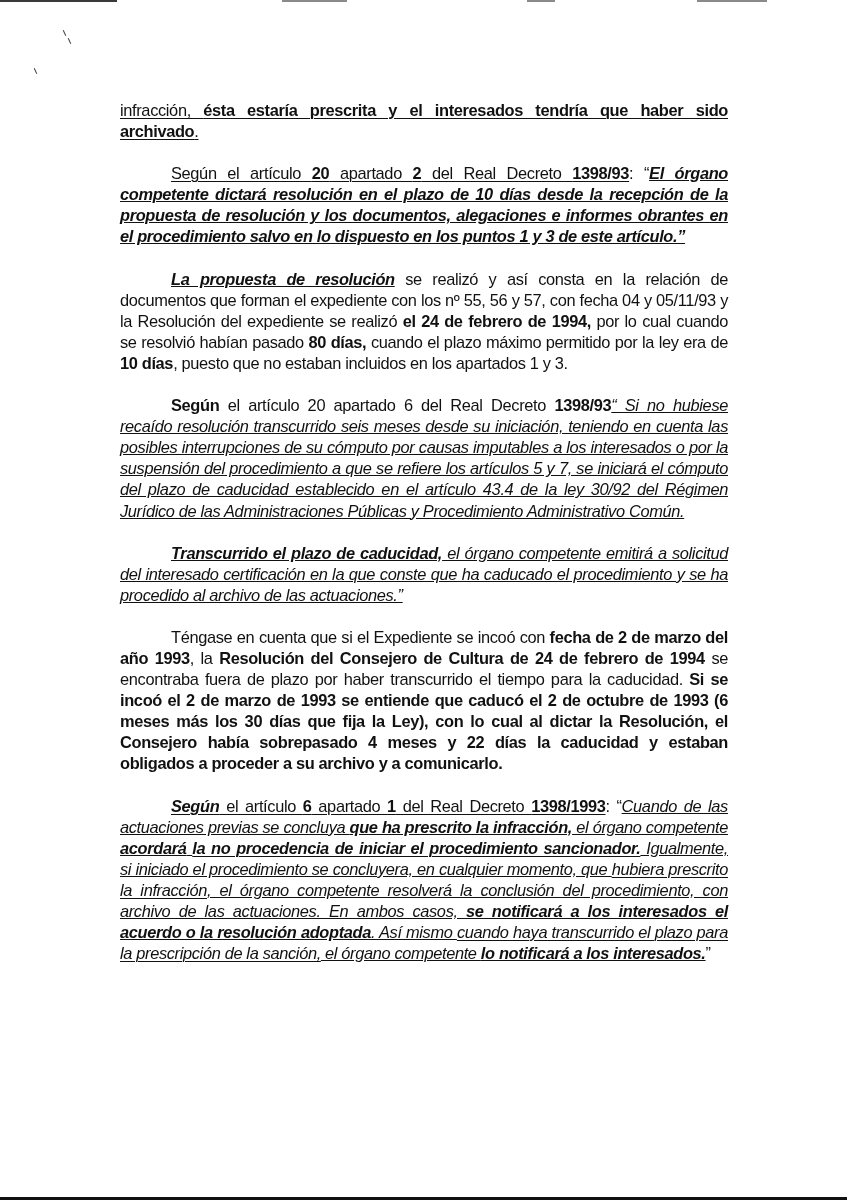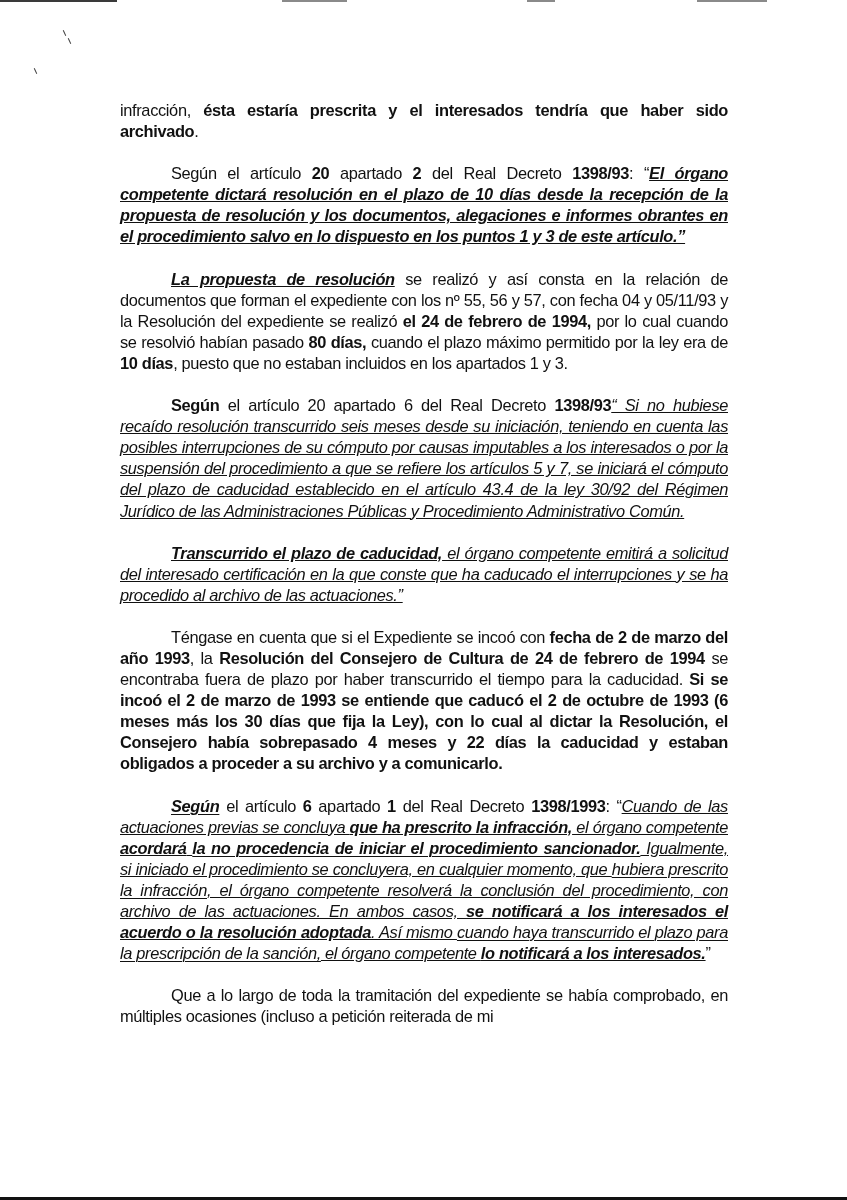--- a/index.html
+++ b/index.html
@@ -16,36 +16,35 @@
     position: absolute; left: 120px; top: 100px; width: 608px;
   }
   .para {
     font-size: 16.4px; line-height: 21.1px; text-align: justify;
     margin: 0 0 21px 0; letter-spacing: -0.35px;
     font-stretch: condensed;
   }
   .para.indent { text-indent: 51px; }
   .b { font-weight: bold; }
   .i { font-style: italic; text-decoration: underline; }
-  .u { text-underline-offset: 2px; text-decoration-thickness: 1px; }
+  .u { text-decoration: underline; text-underline-offset: 2px; text-decoration-thickness: 1px; }
 </style>
 </head>
 <body>
 
 <div class="scan-mark dark" style="left:0;width:117px;"></div>
 <div class="scan-mark" style="left:282px;width:65px;"></div>
 <div class="scan-mark" style="left:527px;width:28px;"></div>
 <div class="scan-mark" style="left:697px;width:70px;"></div>
 <div class="speck" style="left:64px;top:30px;"></div>
 <div class="speck" style="left:69px;top:38px;"></div>
 <div class="speck" style="left:35px;top:68px;"></div>
 <div class="bottom-bar"></div>
 
 <div class="page" id="doc">
     <p class="para"><span class="u">infracción, </span><span class="b u">ésta estaría prescrita y el interesados tendría que haber sido archivado</span><span class="u">.</span></p>
     <p class="para indent"><span class="u">Según el artículo </span><span class="b u">20</span><span class="u"> apartado </span><span class="b u">2</span><span class="u"> del Real Decreto </span><span class="b u">1398/93</span><span class="">: “</span><span class="b i">El órgano competente dictará resolución en el plazo de 10 días desde la recepción de la propuesta de resolución y los documentos, alegaciones e informes obrantes en el procedimiento salvo en lo dispuesto en los puntos 1 y 3 de este artículo.”</span></p>
     <p class="para indent"><span class="b i">La propuesta de resolución</span><span class=""> se realizó y así consta en la relación de documentos que forman el expediente con los nº 55, 56 y 57, con fecha 04 y 05/11/93 y la Resolución del expediente se realizó </span><span class="b">el 24 de febrero de 1994,</span><span class=""> por lo cual cuando se resolvió habían pasado </span><span class="b">80 días,</span><span class=""> cuando el plazo máximo permitido por la ley era de </span><span class="b">10 días</span><span class="">, puesto que no estaban incluidos en los apartados 1 y 3.</span></p>
     <p class="para indent"><span class="b">Según</span><span class=""> el artículo 20 apartado 6 del Real Decreto </span><span class="b">1398/93</span><span class="i">“ Si no hubiese recaído resolución transcurrido seis meses desde su iniciación, teniendo en cuenta las posibles interrupciones de su cómputo por causas imputables a los interesados o por la suspensión del procedimiento a que se refiere los artículos 5 y 7, se iniciará el cómputo del plazo de caducidad establecido en el artículo 43.4 de la ley 30/92 del Régimen Jurídico de las Administraciones Públicas y Procedimiento Administrativo Común.</span></p>
-    <p class="para indent"><span class="b i">Transcurrido el plazo de caducidad,</span><span class="i"> el órgano competente emitirá a solicitud del interesado certificación en la que conste que ha caducado el interrupciones y se ha procedido al archivo de las actuaciones.”</span></p>
+    <p class="para indent"><span class="b i">Transcurrido el plazo de caducidad,</span><span class="i"> el órgano competente emitirá a solicitud del interesado certificación en la que conste que ha caducado el procedimiento y se ha procedido al archivo de las actuaciones.”</span></p>
     <p class="para indent"><span class="">Téngase en cuenta que si el Expediente se incoó con </span><span class="b">fecha de 2 de marzo del año 1993</span><span class="">, la </span><span class="b">Resolución del Consejero de Cultura de 24 de febrero de 1994</span><span class=""> se encontraba fuera de plazo por haber transcurrido el tiempo para la caducidad. </span><span class="b">Si se incoó el 2 de marzo de 1993 se entiende que caducó el 2 de octubre de 1993 (6 meses más los 30 días que fija la Ley), con lo cual al dictar la Resolución, el Consejero había sobrepasado 4 meses y 22 días la caducidad y estaban obligados a proceder a su archivo y a comunicarlo.</span></p>
     <p class="para indent"><span class="b i u">Según</span><span class="u"> el artículo </span><span class="b u">6</span><span class="u"> apartado </span><span class="b u">1</span><span class="u"> del Real Decreto </span><span class="b u">1398/1993</span><span class="">: “</span><span class="i">Cuando de las actuaciones previas se concluya </span><span class="b i">que ha prescrito la infracción,</span><span class="i"> el órgano competente </span><span class="b i">acordará</span><span class="i"> </span><span class="b i u">la no procedencia de iniciar el procedimiento sancionador.</span><span class="i"> Igualmente, si iniciado el procedimiento se concluyera, en cualquier momento, que </span><span class="i u">hubiera prescrito la infracción</span><span class="i">, el órgano competente resolverá la conclusión del procedimiento, con archivo de las actuaciones. En ambos casos, </span><span class="b i">se notificará a los interesados el acuerdo o la resolución adoptada</span><span class="i">. Así mismo </span><span class="i u">cuando haya transcurrido el plazo para la prescripción de la sanción,</span><span class="i"> el órgano competente </span><span class="b i">lo notificará a los interesados.</span><span class="">”</span></p>
-    <p class="para indent"><span class="">Que a lo largo de toda la tramitación del expediente se había comprobado, en múltiples ocasiones (incluso a petición reiterada de mi</span></p>
   </div>
 
 </body></html>

